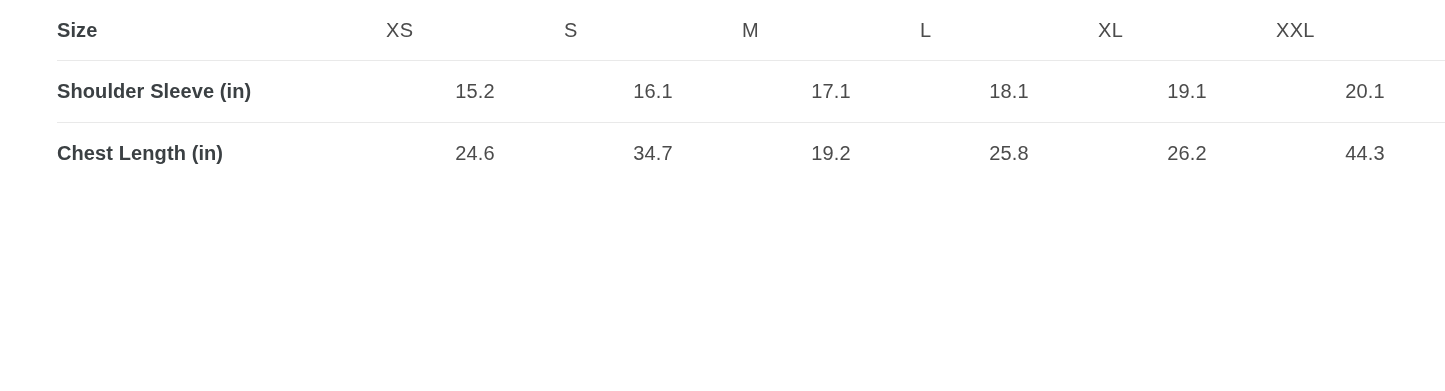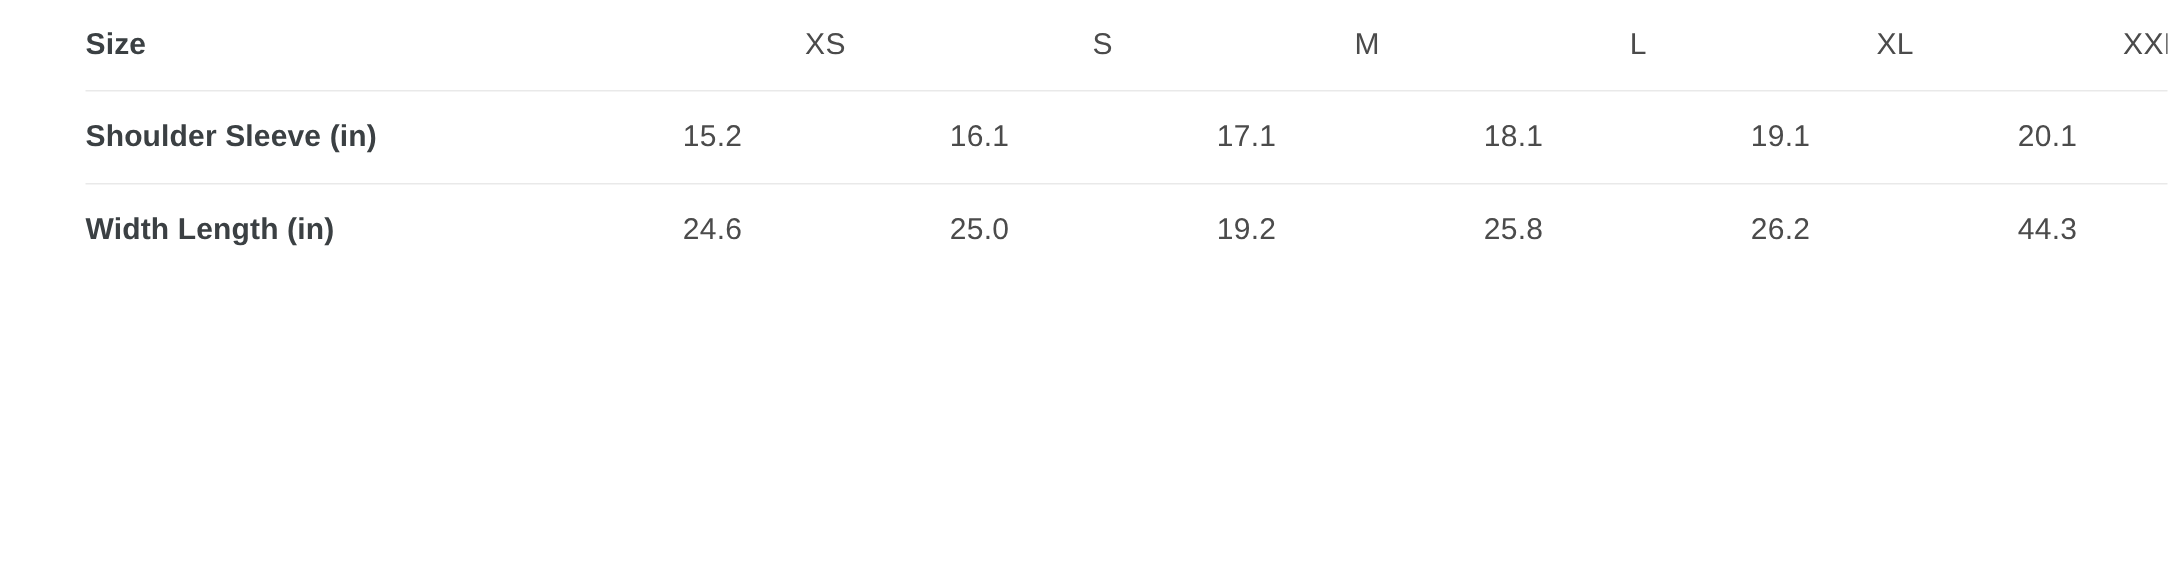--- a/index.html
+++ b/index.html
@@ -52,21 +52,21 @@
   .corner-label {
     text-align: left;
     font-weight: 700;
     font-size: 20px;
     letter-spacing: 0.1px;
     color: #3b4043;
     white-space: nowrap;
   }
   
   .size-head {
-    text-align: right;
+    text-align: left;
     font-weight: 400;
     font-size: 20px;
     letter-spacing: 0.3px;
     color: #4b4b4b;
   }
   .value-cell {
     text-align: center;
     font-weight: 400;
     font-size: 20px;
     letter-spacing: 0.2px;
@@ -102,23 +102,23 @@
       <tr>
         <th class="row-label" scope="row">Shoulder Sleeve (in)</th>
         <td class="value-cell">15.2</td>
         <td class="value-cell">16.1</td>
         <td class="value-cell">17.1</td>
         <td class="value-cell">18.1</td>
         <td class="value-cell">19.1</td>
         <td class="value-cell">20.1</td>
       </tr>
       <tr>
-        <th class="row-label" scope="row">Width Length (in)</th>
+        <th class="row-label" scope="row">Chest Length (in)</th>
         <td class="value-cell">24.6</td>
-        <td class="value-cell">25.0</td>
+        <td class="value-cell">34.7</td>
         <td class="value-cell">19.2</td>
         <td class="value-cell">25.8</td>
         <td class="value-cell">26.2</td>
         <td class="value-cell">44.3</td>
       </tr>
     </tbody>
   </table>
 </div>
 
 </body></html>

